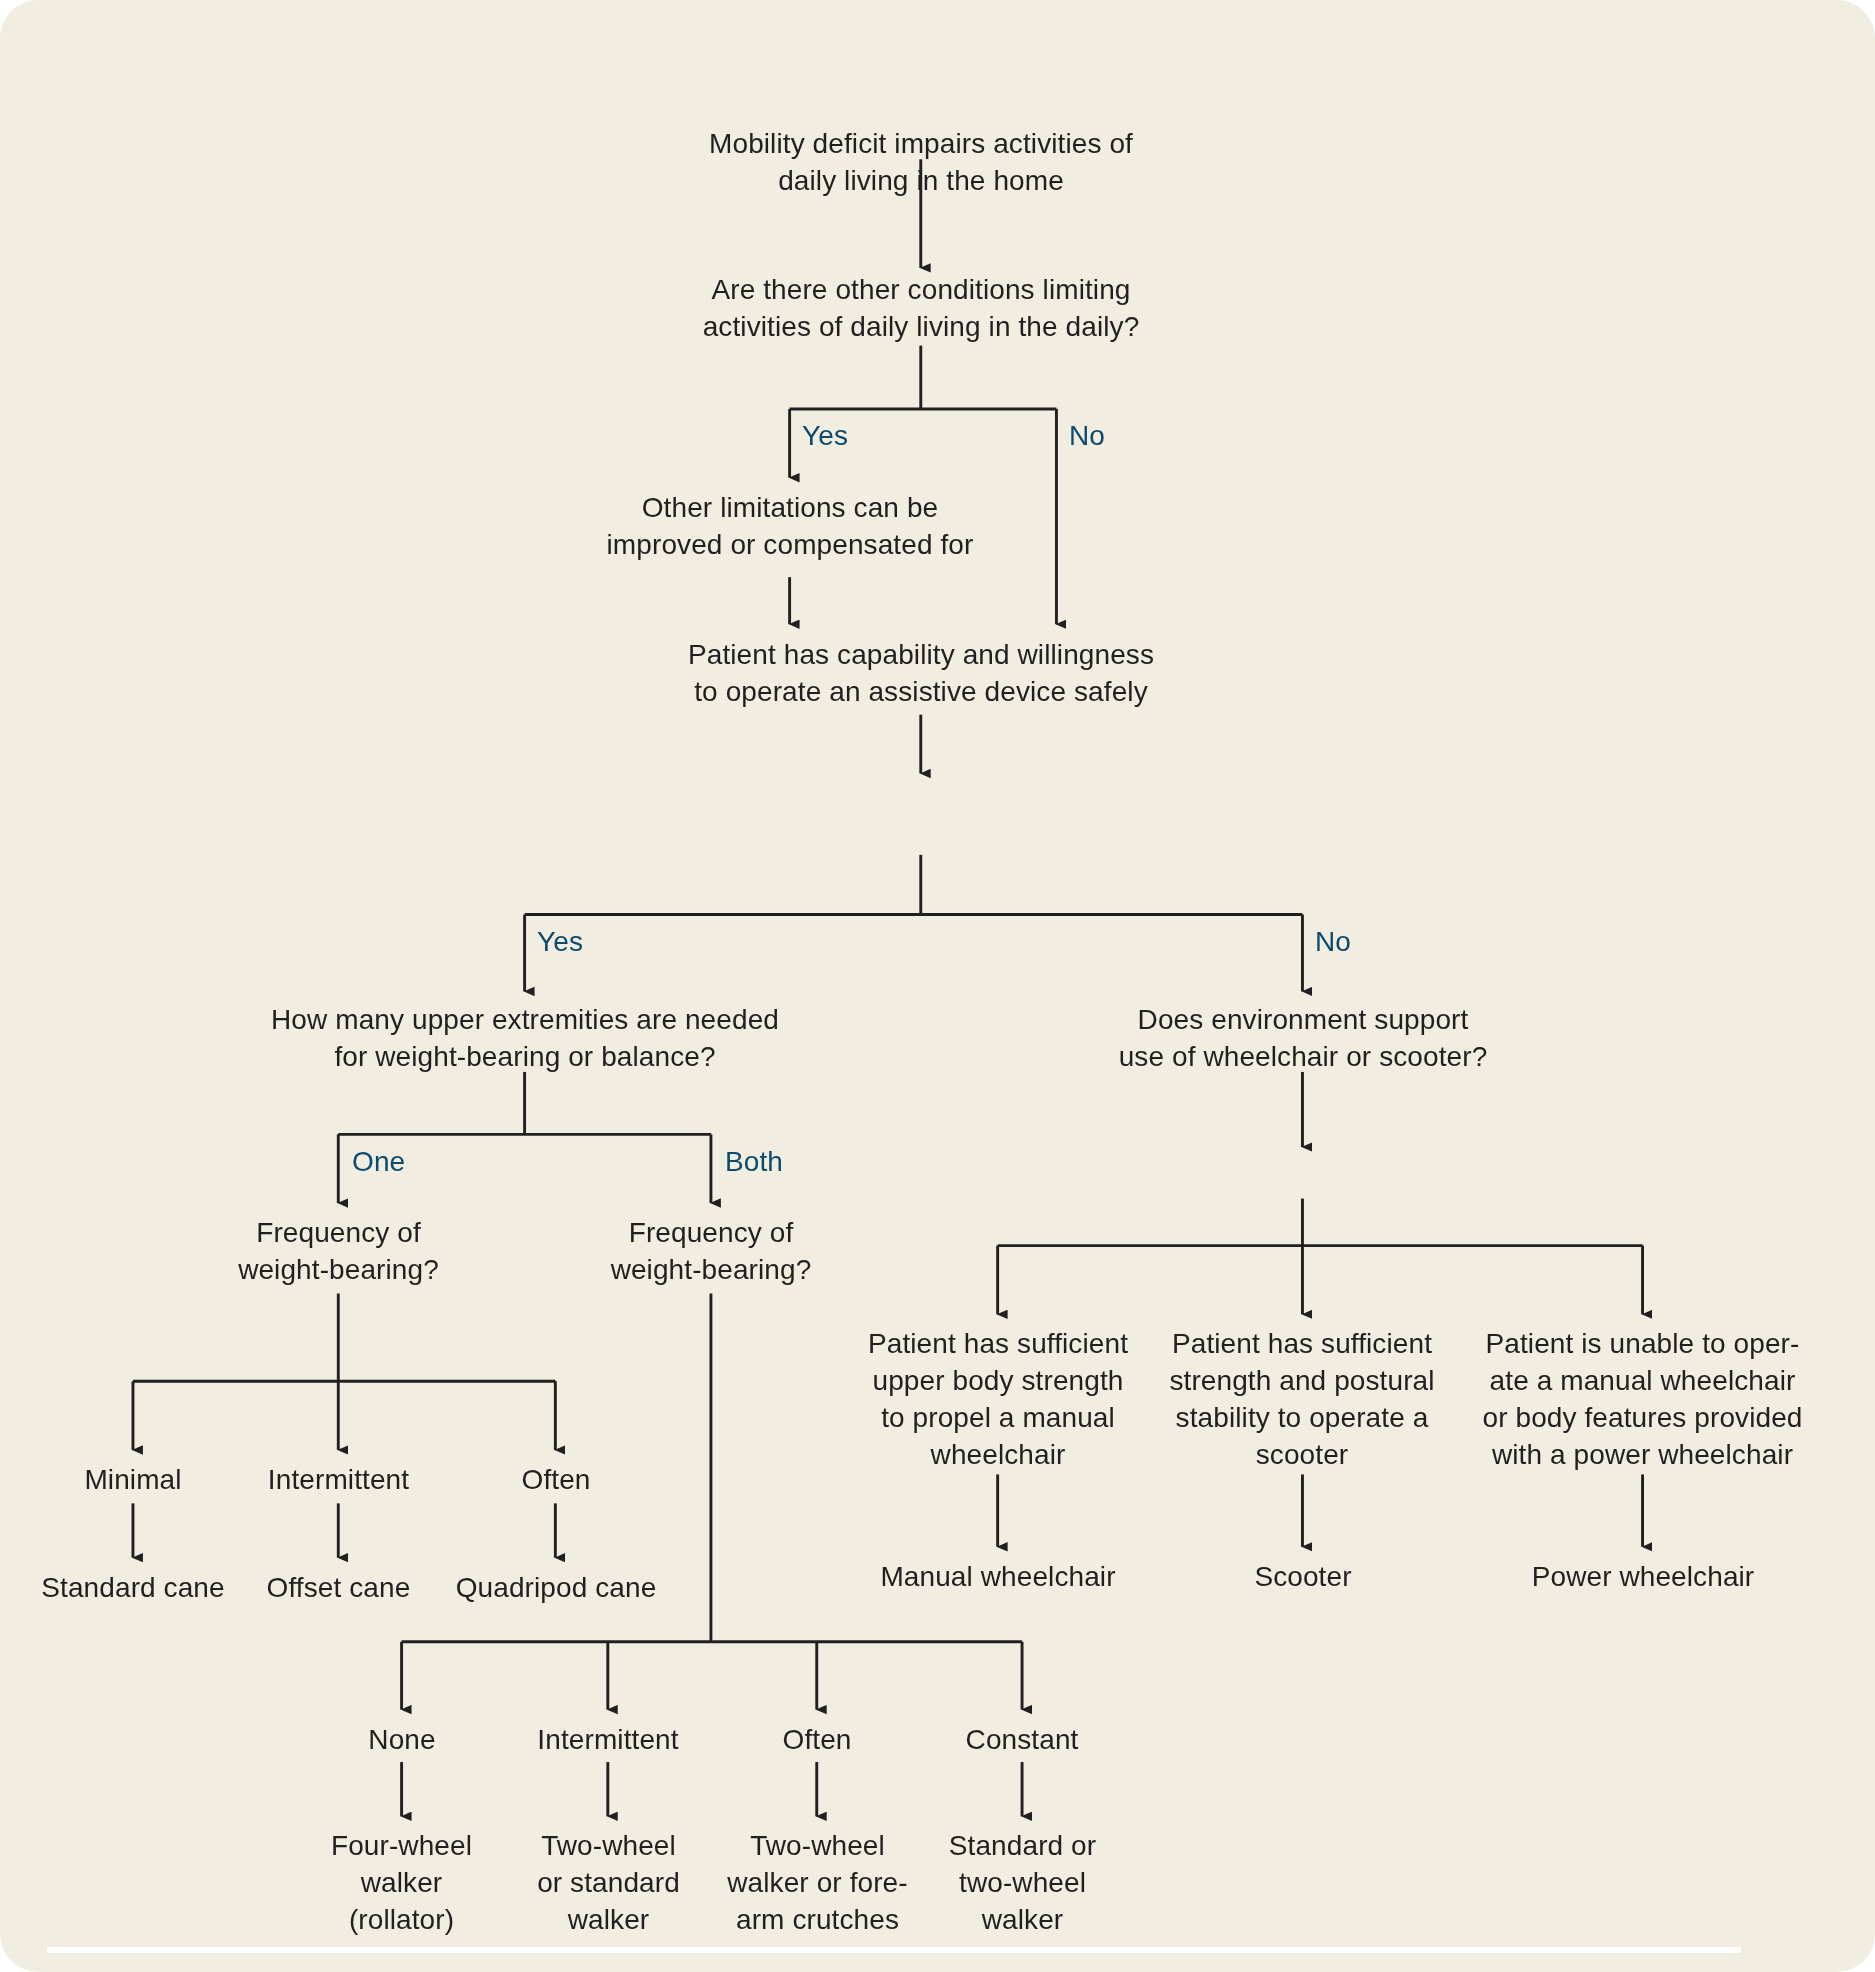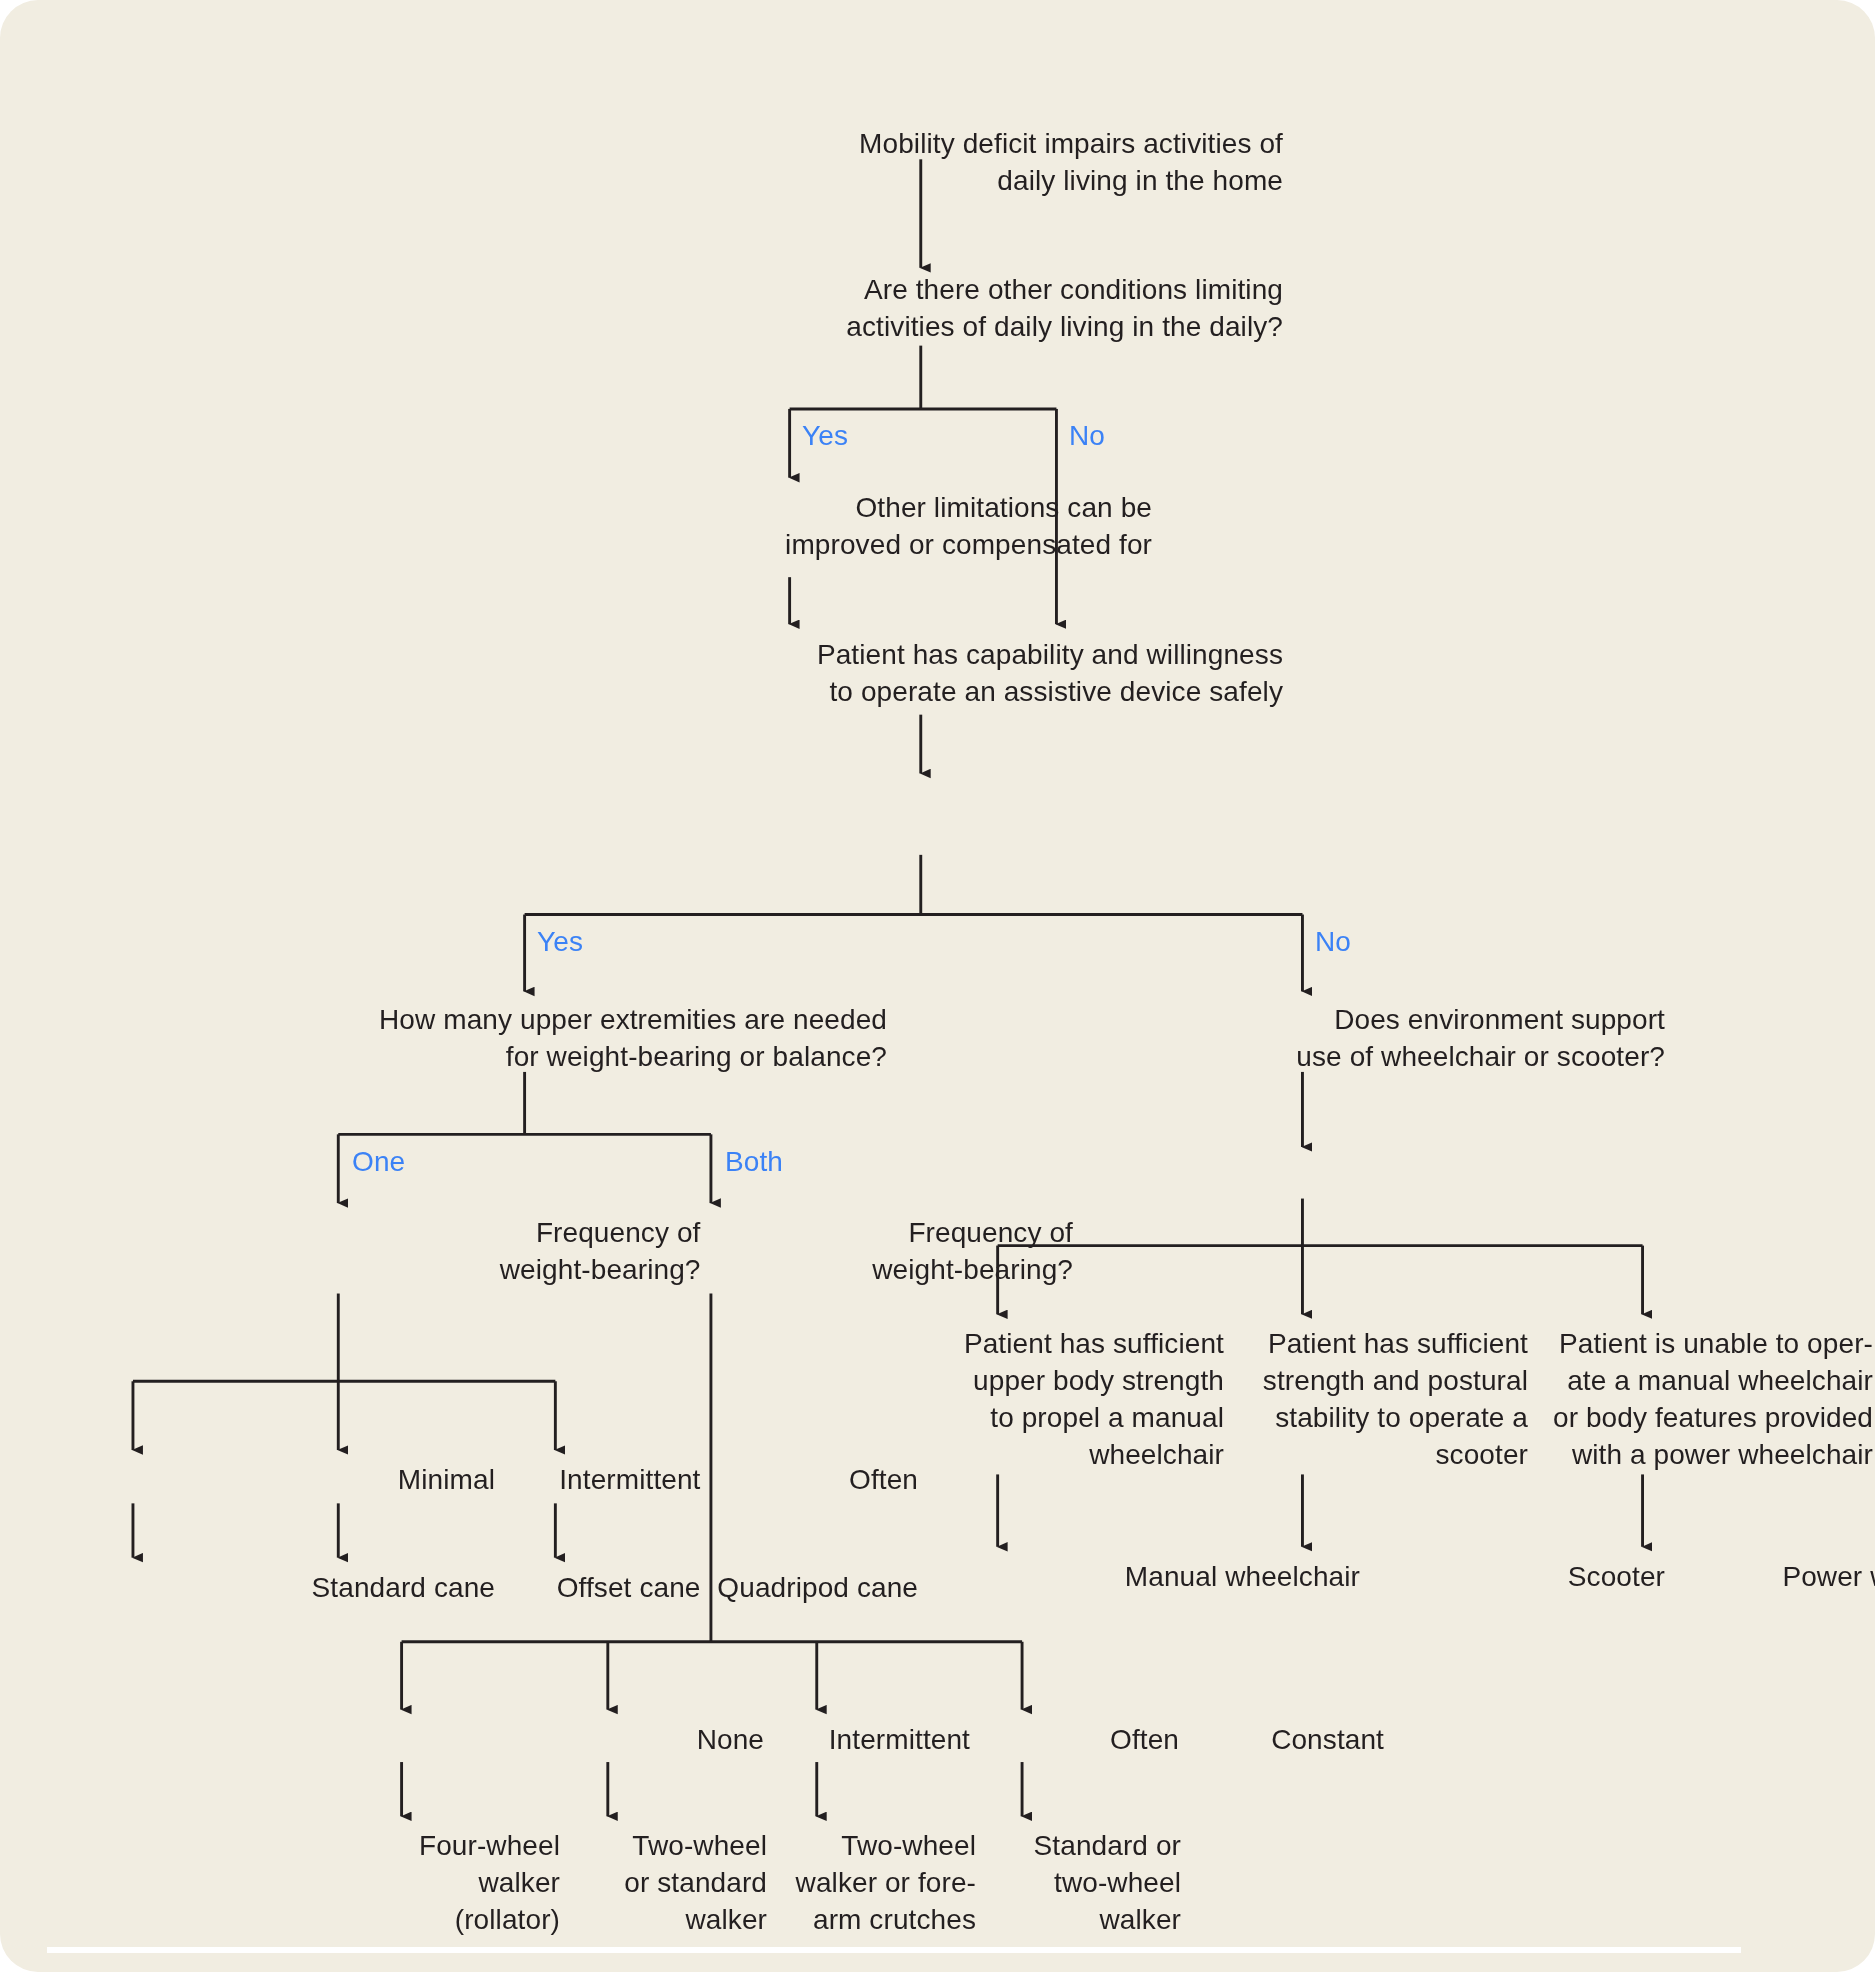--- a/index.html
+++ b/index.html
@@ -15,27 +15,27 @@
     width:1875px;height:1972px;
     background:#f1ede1;
     border-radius:38px;
   }
   #flow{position:absolute;left:0;top:0;width:1875px;height:1972px;}
   .nodetext{
     position:absolute;
     color:#231f20;
     font-size:28px;
     line-height:37px;
-    text-align:right;
+    text-align:center;
     white-space:pre;
     letter-spacing:0.1px;
   }
   .edgelabel{
     position:absolute;
-    color:#3b82f6;
+    color:#0c4a6e;
     font-size:28px;
     line-height:37px;
     white-space:pre;
     letter-spacing:0.1px;
   }
   .footrule{
     position:absolute;
     background:#ffffff;
     height:6.3px;
   }

